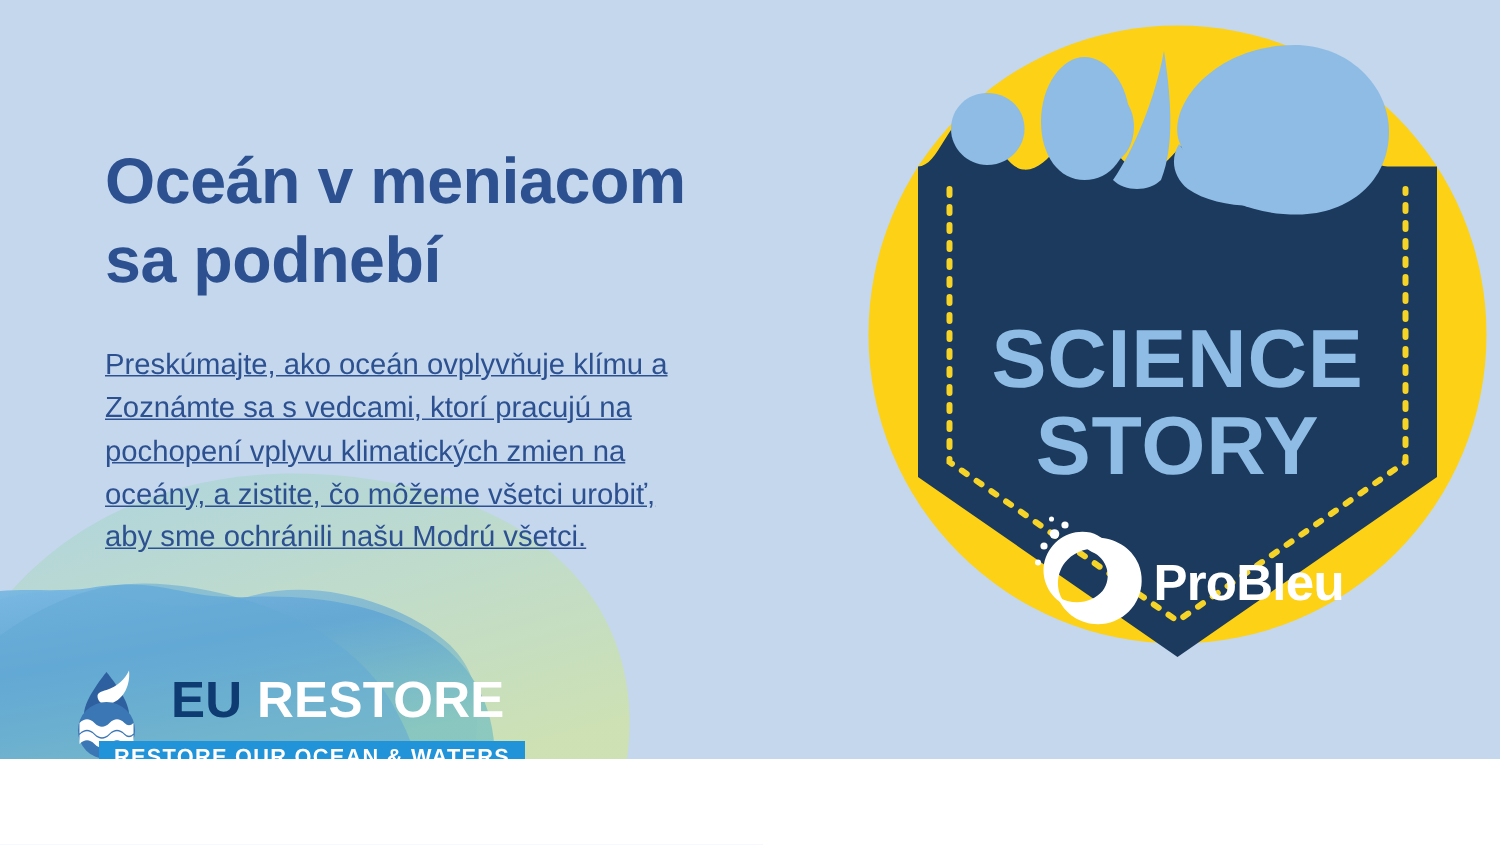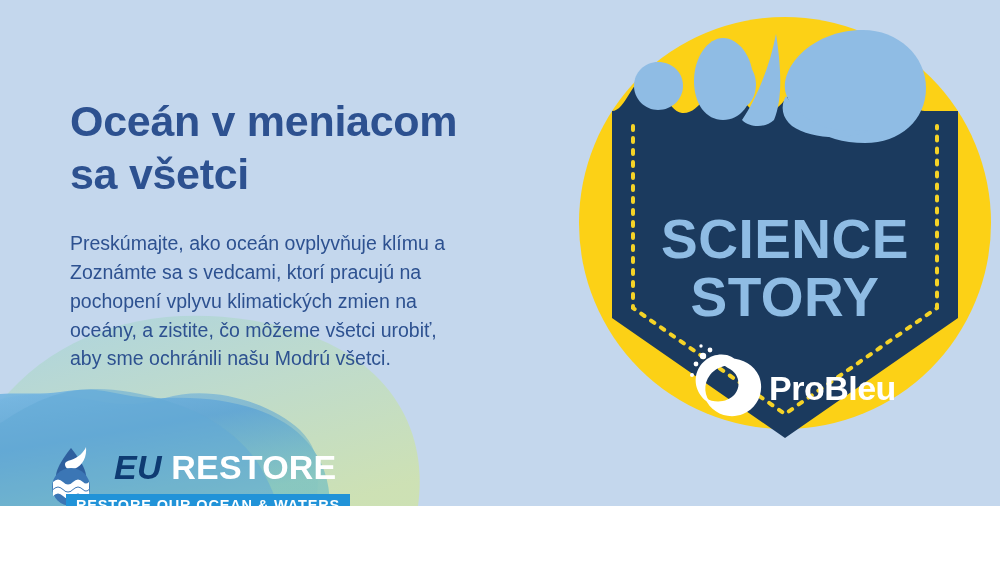--- a/index.html
+++ b/index.html
@@ -37,31 +37,31 @@
   }
   .body-copy {
     position:absolute;
     left:70px; top:229px;
     width:450px;
     color:#2d5190;
     font-size:19.5px;
     font-weight:normal;
     line-height:1.48;
   }
-  .body-copy p { margin:0; }
+  .body-copy p { margin:0;text-decoration:underline; }
   
   .badge { position:absolute; left:570px; top:8px; width:430px; height:470px; }
   
   .eu-missions { position:absolute; left:36px; top:448px; width:300px; height:62px; }
   .eum-wordmark {
     position:absolute; left:78px; top:0px;
     font-size:34px; font-weight:bold; letter-spacing:0.2px;
     white-space:nowrap;
   }
-  .eum-eu { color:#0e3b72;font-style:italic; }
+  .eum-eu { color:#0e3b72; }
   .eum-missions { color:#ffffff; }
   .eum-band {
     position:absolute; left:30px; top:46px;
     background:#2193d8;
     padding:3px 10px 4px 10px;
     color:#ffffff;
     font-size:14.5px;
     font-weight:bold;
     letter-spacing:0.85px;
     white-space:nowrap;
@@ -93,21 +93,21 @@
                C110,384 120,400 165,398 C250,394 330,424 330,506 Z" fill="url(#blobBlue)" opacity="0.9"></path>
       <path d="M-40,430 C-20,400 10,392 55,395 C100,398 120,412 165,398
                C210,384 270,402 300,430 C320,450 320,470 316,506 L-40,506 Z" fill="url(#blobBlue)" opacity="0.62"></path>
       <path d="M-40,455 C30,395 70,382 130,392 C190,402 240,430 262,470
                C274,492 276,500 276,506 L-40,506 Z" fill="#62a9d6" opacity="0.55"></path>
     </svg>
   </div>
 
   <div class="headline">
     <div>Oceán v meniacom</div>
-    <div>sa všetci</div>
+    <div>sa podnebí</div>
   </div>
 
   <div class="body-copy">
     <p>Preskúmajte, ako oceán ovplyvňuje klímu a</p>
     <p>Zoznámte sa s vedcami, ktorí pracujú na</p>
     <p>pochopení vplyvu klimatických zmien na</p>
     <p>oceány, a zistite, čo môžeme všetci urobiť,</p>
     <p>aby sme ochránili našu Modrú všetci.</p>
   </div>
 

